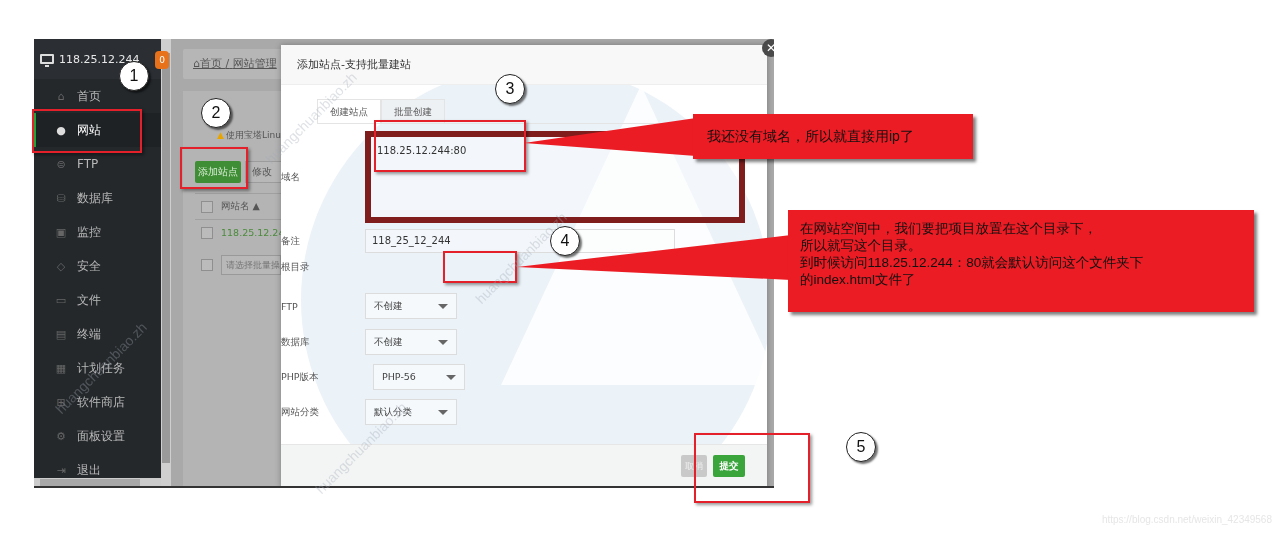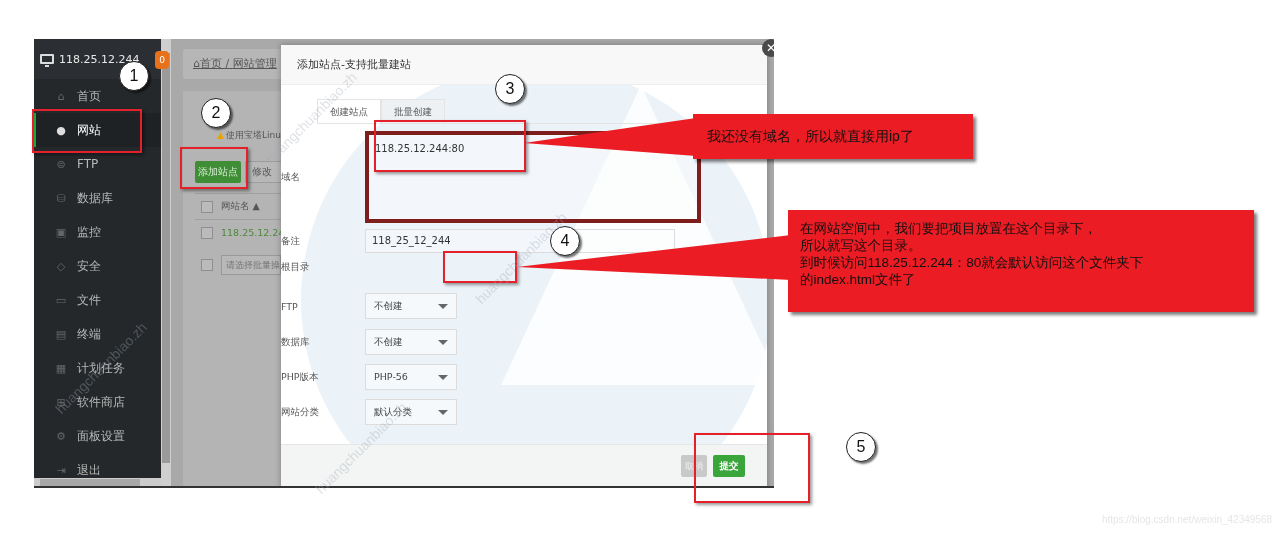--- a/index.html
+++ b/index.html
@@ -43,21 +43,21 @@
   .modal-title { height: 40px; line-height: 40px; padding-left: 16px; font-size: 11px; color: #333; background: #f8f8f8; border-bottom: 1px solid #eee; }
   .close-x { position: absolute; left: 728px; top: 0px; width: 18px; height: 18px; border-radius: 50%; background: #4a4a4a; color: #fff; text-align: center; line-height: 18px; font-size: 12px; z-index: 5; }
   .watermark-bg { position: absolute; left: 20px; top: 20px; width: 470px; height: 470px; border-radius: 50%; background: #dbe7f2; opacity: .55; }
   .watermark-cut { position: absolute; left: 220px; top: 40px; width: 0; height: 0; border-left: 140px solid transparent; border-right: 140px solid transparent; border-bottom: 300px solid #fff; opacity: .8; }
   .tabs { position: absolute; left: 36px; top: 54px; display: flex; }
   .tab { height: 24px; line-height: 24px; padding: 0 12px; font-size: 9.5px; color: #555; border: 1px solid #e4e4e4; border-bottom: none; background: #fff; }
   .tab.inactive { background: #eef1f4; }
   .tab-line { position: absolute; left: 36px; top: 78px; width: 440px; border-top: 1px solid #e4e4e4; }
   .frow { position: absolute; left: 0; display: flex; align-items: center; font-size: 9.5px; color: #555; }
   .flabel { width: 84px; padding-right: 12px; }
-  .domain-box { width: 336px; height: 92px; border: 4px solid #7f1d1d; padding: 8px 6px; font-size: 10px; color: #333; background: rgba(255,255,255,.4); }
+  .domain-box { width: 380px; height: 92px; border: 6px solid #7f1d1d; padding: 8px 6px; font-size: 10px; color: #333; background: rgba(255,255,255,.4); }
   .inp { height: 24px; border: 1px solid #dcdcdc; padding: 0 6px; line-height: 22px; font-size: 10px; color: #333; background: rgba(255,255,255,.4); }
   .sel { width: 92px; height: 26px; border: 1px solid #dcdcdc; padding: 0 8px; line-height: 24px; font-size: 9.5px; color: #444; background: rgba(255,255,255,.5); display: flex; justify-content: space-between; align-items: center; }
   .caret { width: 0; height: 0; border-left: 5px solid transparent; border-right: 5px solid transparent; border-top: 5px solid #666; }
   .modal-foot { position: absolute; left: 0; bottom: 0; width: 100%; height: 44px; background: #f3f5f5; border-top: 1px solid #e6e6e6; }
   .btn-cancel { position: absolute; left: 400px; top: 10px; width: 26px; height: 22px; background: #c9c9c9; color: #eee; font-size: 9px; text-align: center; line-height: 22px; border-radius: 2px; }
   .btn-submit { position: absolute; left: 432px; top: 10px; width: 32px; height: 22px; background: #3aa53b; color: #fff; font-size: 9.5px; text-align: center; line-height: 22px; border-radius: 2px; font-weight: bold; }
 
   
   .rbox { position: absolute; border: 2px solid #e4212b; box-shadow: 2px 2px 3px rgba(0,0,0,.4); z-index: 10; }
   .circle { position: absolute; width: 30px; height: 30px; border-radius: 50%; border: 1.5px solid #222; background: #fff; font-family: "Liberation Sans", sans-serif; font-size: 16px; text-align: center; line-height: 27px; color: #111; box-shadow: 2px 2px 2px rgba(0,0,0,.55); z-index: 12; }
@@ -188,21 +188,21 @@
             <span class="caret"></span>
           </div>
       </div>
       <div class="frow" style="top:284px;">
         <span class="flabel">数据库</span>
         <div class="sel">
             <span>不创建</span>
             <span class="caret"></span>
           </div>
       </div>
-      <div class="frow" style="top:319px;">
+      <div class="frow" style="top:319px;gap:8px;">
         <span class="flabel">PHP版本</span>
         <div class="sel">
             <span>PHP-56</span>
             <span class="caret"></span>
           </div>
       </div>
       <div class="frow" style="top:354px;">
         <span class="flabel">网站分类</span>
         <div class="sel">
             <span>默认分类</span>

